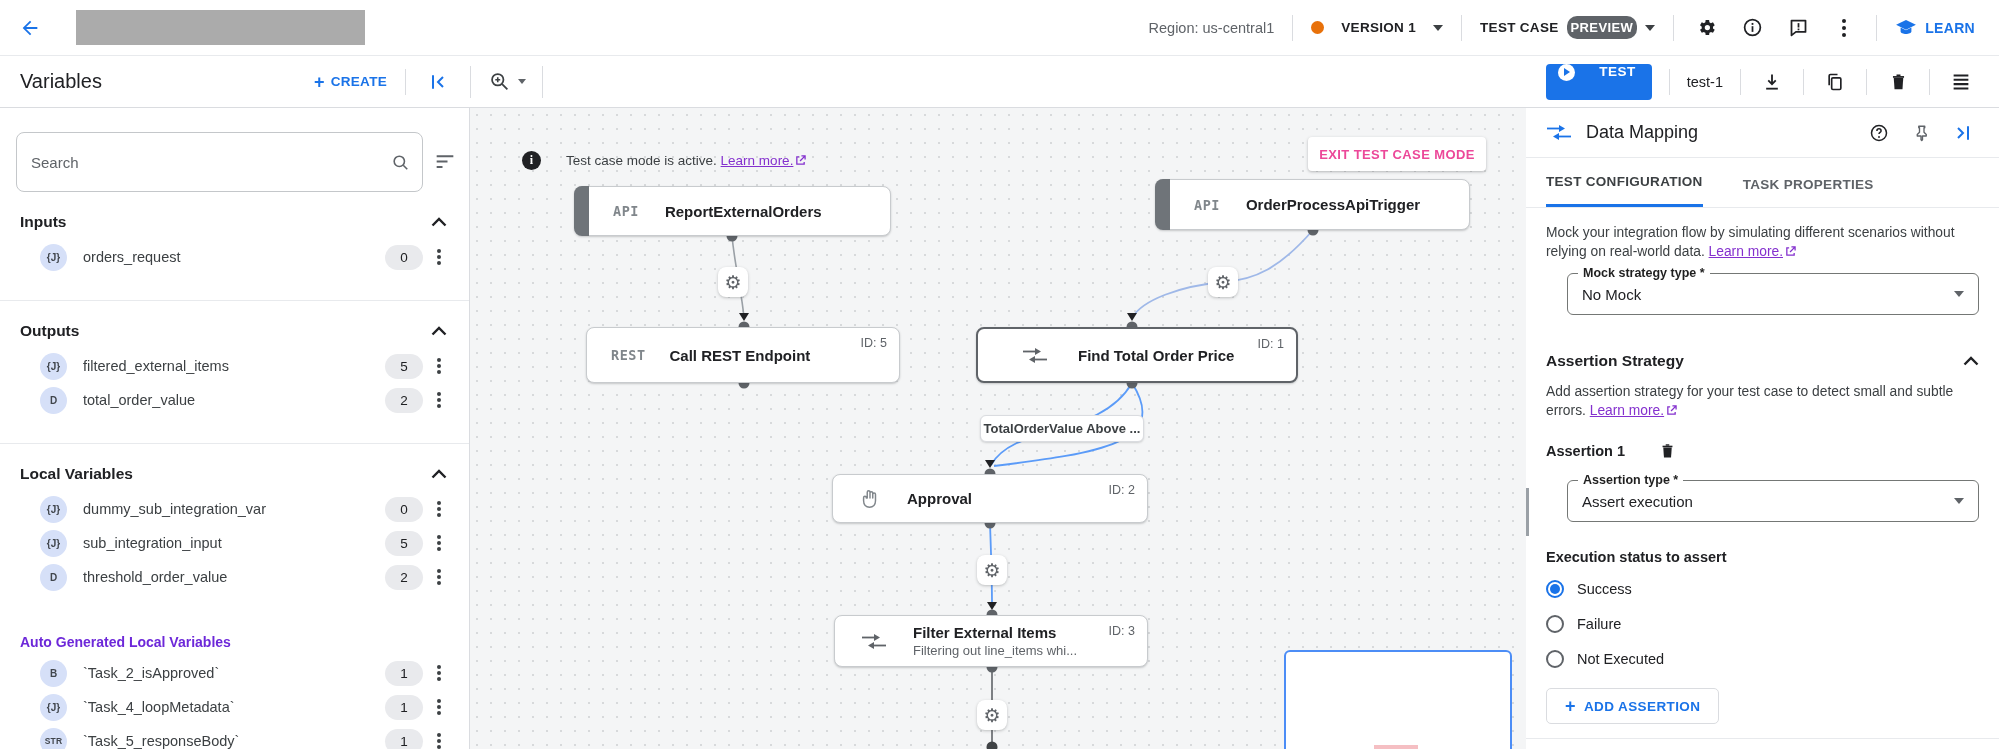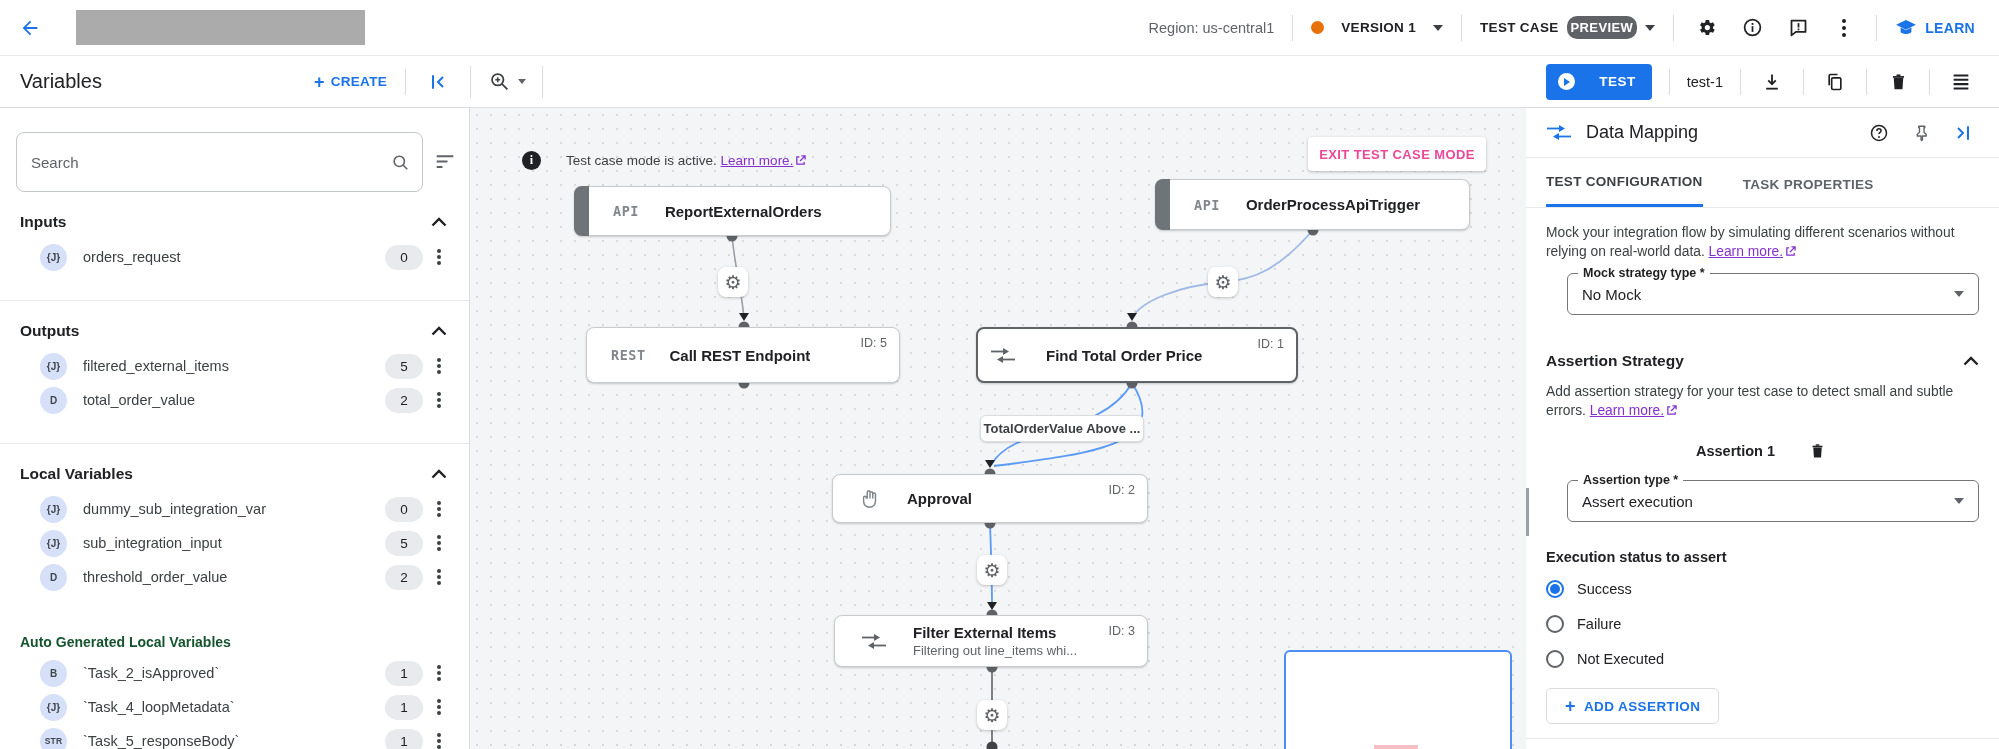--- a/index.html
+++ b/index.html
@@ -28,21 +28,21 @@
   .tb-left { width:470px; display:flex; align-items:center; padding:0 0 0 20px; }
   .page-title { font-size:20px; color:#202124; }
   .create-btn { margin-left:auto; display:flex; align-items:center; gap:6px; color:#1a73e8; font-size:13.5px; font-weight:bold; letter-spacing:.3px; cursor:pointer; }
   .plus-glyph { font-size:18px; font-weight:bold; line-height:1; }
   .collapse-left { margin:0 18px; }
   .tb-canvas { display:flex; align-items:center; gap:16px; padding-left:18px; }
   .zoom-ctl { display:flex; align-items:center; gap:8px; cursor:pointer; }
   .caret-sm { width:0; height:0; border-left:4.5px solid transparent; border-right:4.5px solid transparent; border-top:5.5px solid #5f6368; }
   .tb-right { margin-left:auto; display:flex; align-items:center; gap:17px; padding-right:24px; }
   .test-btn { background:#1a73e8; color:#fff; border:none; height:36px; padding:0 16px 0 12px; border-radius:4px;
-    font-family:"Liberation Sans",sans-serif; font-size:13.5px; font-weight:bold; letter-spacing:.5px; display:flex; align-items:center; gap:24px; cursor:pointer; }
+    font-family:"Liberation Sans",sans-serif; font-size:13.5px; font-weight:bold; letter-spacing:.5px; display:flex; gap:24px; cursor:pointer; }
   .play-circ { width:17px; height:17px; border-radius:50%; background:#fff; display:flex; align-items:center; justify-content:center; }
   .play-tri { width:0; height:0; border-top:4px solid transparent; border-bottom:4px solid transparent; border-left:6px solid #1a73e8; margin-left:1px; }
   .test-name { font-size:14.5px; color:#202124; }
 
   
   .main { display:flex; height:641px; }
 
   
   .sidebar { width:470px; border-right:1px solid #dadce0; overflow:hidden; padding-top:24px; background:#fff; }
   .search-row { display:flex; align-items:center; padding:0 14px 0 16px; gap:12px; }
@@ -54,21 +54,21 @@
   .section-header .chev { margin-left:auto; cursor:pointer; }
   .var-row { display:flex; align-items:center; height:34px; padding:0 18px 0 40px; }
   .chip { min-width:27px; height:27px; border-radius:14px; background:#d6e0f8; color:#41464d; font-weight:bold;
     display:flex; align-items:center; justify-content:center; font-size:10px; padding:0 3px; }
   .chip.str { font-size:8.5px; letter-spacing:.2px; }
   .var-name { margin-left:16px; font-size:14.5px; color:#3c4043; }
   .count-pill { margin-left:auto; background:#e9eaed; border-radius:14px; min-width:38px; height:25px; display:flex;
     align-items:center; justify-content:center; font-size:13.5px; color:#202124; margin-right:14px; }
   .row-dots { width:4px; height:4px; border-radius:50%; background:#3c4043; box-shadow:0 -6px 0 #3c4043, 0 6px 0 #3c4043; margin-right:10px; cursor:pointer; }
   .side-div { height:1px; background:#e8eaed; margin-top:26px; }
-  .auto-header { padding:0 20px; margin-top:34px; font-size:14px; font-weight:bold; color:#14532d; height:28px; display:flex; align-items:center; }
+  .auto-header { padding:0 20px; margin-top:34px; font-size:14px; font-weight:bold; color:#6d28d9; height:28px; display:flex; align-items:center; }
 
   
   .canvas { position:relative; width:1056px; height:641px; overflow:hidden;
     background-color:#f4f5f6;
     background-image:radial-gradient(#d7d9db 1.3px, transparent 1.3px);
     background-size:14px 14px; }
   .banner-icon { position:absolute; left:52px; top:43px; width:19px; height:19px; border-radius:50%; background:#202124;
     color:#fff; font-size:12px; font-weight:bold; display:flex; align-items:center; justify-content:center; font-family:"Liberation Serif",serif; }
   .banner-text { position:absolute; left:96px; top:45px; font-size:13.5px; color:#3c4043; }
   a.purple-link { color:#8430ce; text-decoration:underline; cursor:pointer; }
@@ -107,21 +107,21 @@
   .body-text { font-size:13.8px; line-height:19px; color:#3c4043; }
   .select { position:relative; margin-top:12px; height:42px; border:1px solid #747775; border-radius:6px;
     display:flex; align-items:center; padding:0 14px; cursor:pointer; background:#fff;margin-left:21px; }
   .select .flabel { position:absolute; top:-8px; left:10px; background:#fff; padding:0 5px; font-size:12.5px; font-weight:bold; color:#1f1f1f; }
   .select .sval { font-size:15px; color:#202124; }
   .select .scaret { margin-left:auto; width:0; height:0; border-left:5.5px solid transparent; border-right:5.5px solid transparent; border-top:6.5px solid #5f6368; }
   .assert-head { display:flex; align-items:center; margin-top:37px;gap:32px; }
   .assert-head .t { font-size:15.5px; font-weight:bold; color:#202124; }
   .assert-head .chev { margin-left:auto; cursor:pointer; }
   .assert-desc { margin-top:12px; font-size:13.8px; line-height:19px; color:#3c4043; }
-  .assertion-row { margin-top:20px; display:flex; align-items:center; gap:32px;justify-content:center; }
+  .assertion-row { margin-top:20px; display:flex; align-items:center; gap:32px; }
   .assertion-row .t { font-size:14.5px; font-weight:bold; color:#202124; }
   .status-label { margin-top:27px; font-size:14.5px; font-weight:bold; color:#202124; }
   .radio-row { display:flex; align-items:center; gap:13px; margin-top:13px; height:22px; cursor:pointer; }
   .radio { width:18px; height:18px; border-radius:50%; border:2px solid #5f6368; display:flex; align-items:center; justify-content:center; }
   .radio.checked { border-color:#1a73e8; }
   .radio.checked .rdot { width:10px; height:10px; border-radius:50%; background:#1a73e8; }
   .radio-label { font-size:14.5px; color:#202124; }
   .add-assert-btn { margin-top:18px; display:inline-flex; align-items:center; gap:8px; background:#fff; border:1px solid #dadce0;
     border-radius:5px; height:36px; padding:0 18px; color:#1a73e8; font-size:13.5px; font-weight:bold; letter-spacing:.4px;
     font-family:"Liberation Sans",sans-serif; cursor:pointer; }
@@ -401,21 +401,21 @@
       <span class="tag">API</span>
       <span class="ntitle" style="margin-left:26px">OrderProcessApiTrigger</span>
     </div>
 
     <div class="node" style="left:116px;top:219px;width:314px;height:56px;padding-left:24px">
       <span class="tag">REST</span>
       <span class="ntitle" style="margin-left:24px">Call REST Endpoint</span>
       <span class="nid">ID: 5</span>
     </div>
 
-    <div class="node selected" style="left:506px;top:219px;width:322px;height:56px;padding-left:12px">
+    <div class="node selected" style="left:506px;top:219px;width:322px;height:56px;padding-left:44px">
       <svg width="26" height="17" viewBox="0 0 26 17">
           <path d="M1 4.5h13" stroke="#5f6368" stroke-width="1.8"></path>
           <polygon points="13,1 19,4.5 13,8" fill="#5f6368"></polygon>
           <path d="M25 12.5H12" stroke="#5f6368" stroke-width="1.8"></path>
           <polygon points="13,9 7,12.5 13,16" fill="#5f6368"></polygon>
         </svg>
       <span class="ntitle" style="margin-left:30px">Find Total Order Price</span>
       <span class="nid">ID: 1</span>
     </div>
 

